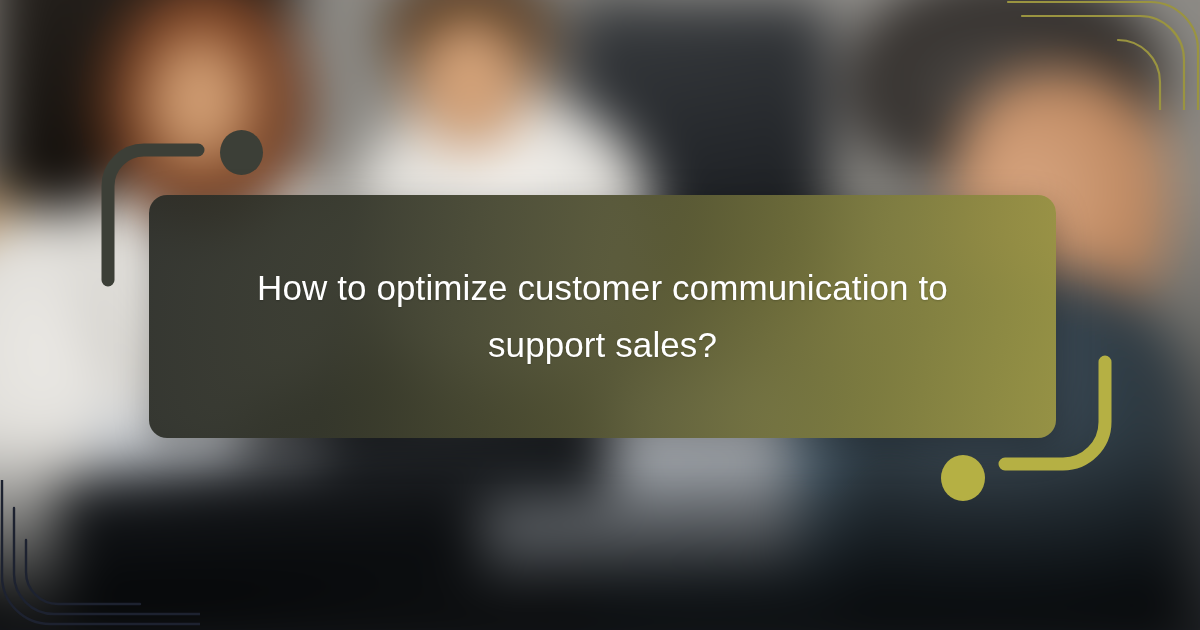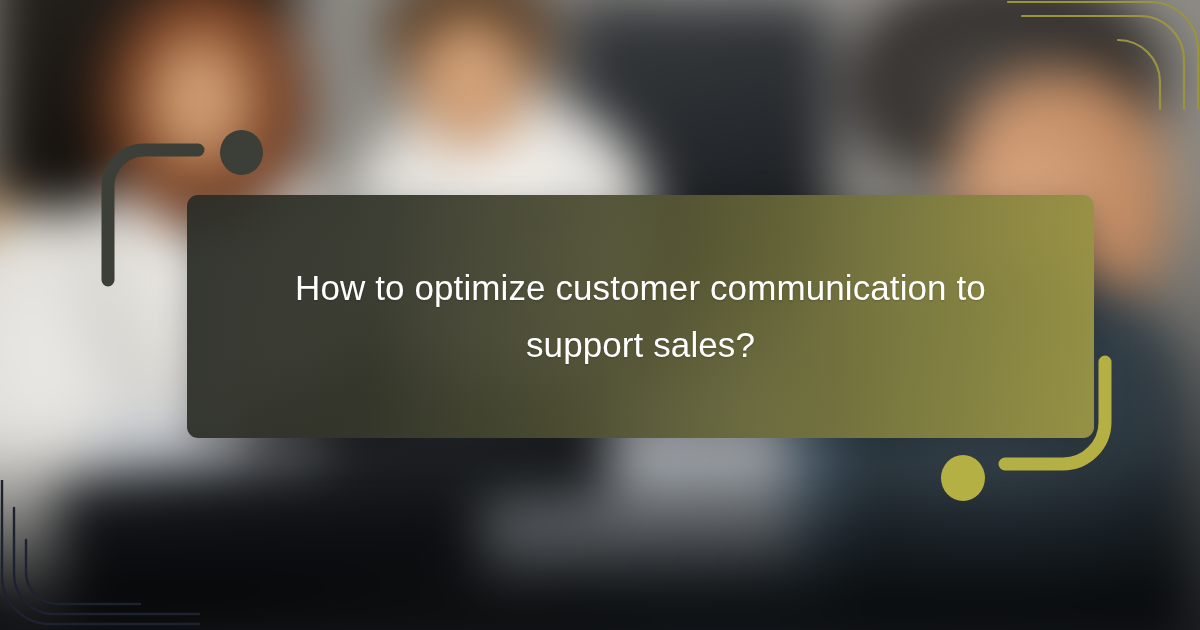--- a/index.html
+++ b/index.html
@@ -163,32 +163,31 @@
   .bracket-dark { left: 98px; top: 140px; }
   .bracket-olive { left: 995px; top: 352px; }
 
   
   .card {
     position: absolute;
     left: 149px;
     top: 195px;
     width: 907px;
     height: 243px;
-    border-radius: 11px;
+    border-radius: 18px;
     background: linear-gradient(100deg,
         rgba(42,44,39,0.94) 0%,
         rgba(52,54,42,0.94) 22%,
         rgba(86,86,52,0.94) 52%,
         rgba(126,124,62,0.94) 78%,
         rgba(155,150,68,0.95) 100%);
     box-shadow: 0 10px 34px rgba(0,0,0,0.28);
     display: flex;
     align-items: center;
     justify-content: center;
-    margin-left: 38px;
   }
   .card-title {
     color: #ffffff;
     font-size: 35px;
     line-height: 1.62;
     font-weight: 400;
     letter-spacing: 0.1px;
     text-align: center;
     max-width: 780px;
     margin: 0;

